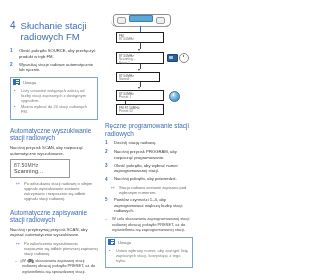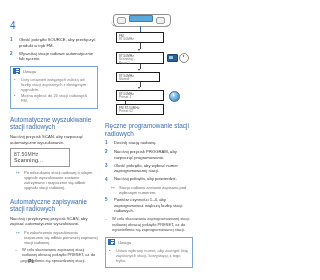--- a/index.html
+++ b/index.html
@@ -169,20 +169,21 @@
 </head>
 <body>
 
 <div class="page">
   <div class="cols">
 
     <div class="col">
 
       <div class="chapter">
         <div class="chapter-num">4</div>
+        <div class="chapter-title">Słuchanie stacji radiowych FM</div>
       </div>
 
       <ul class="steps">
         <li class="step">
           <div class="step-n">1</div>
           <div class="step-t">Obróć pokrętło SOURCE, aby przełączyć produkt w tryb FM.</div>
         </li>
         <li class="step">
           <div class="step-n">2</div>
           <div class="step-t">Wyszukaj stacje radiowe automatycznie lub ręcznie.</div>

